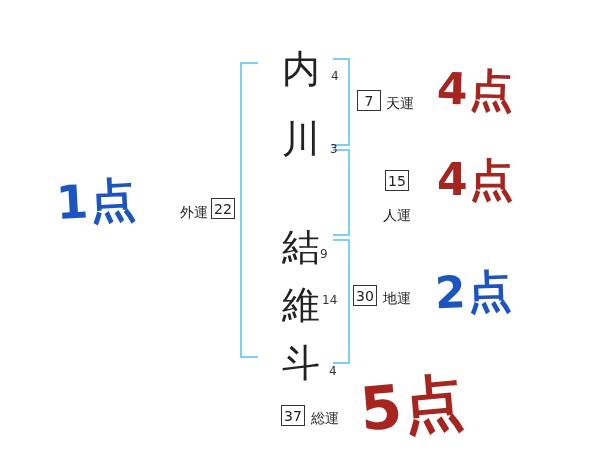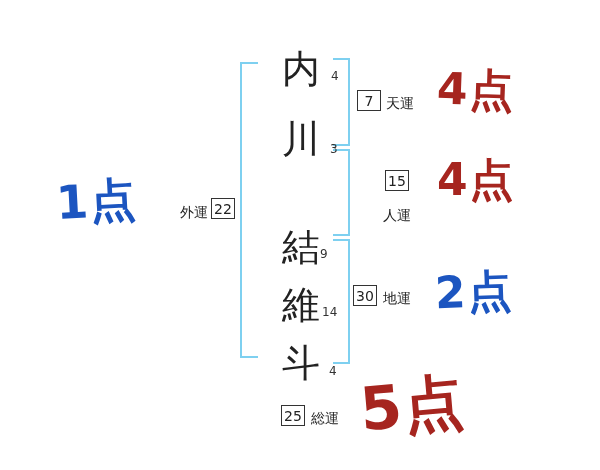--- a/index.html
+++ b/index.html
@@ -86,38 +86,38 @@
   <div class="kanji" style="left:282px; top:50px;">内</div>
   <div class="strokes" style="left:331px; top:70px;">4</div>
 
   <div class="kanji" style="left:282px; top:120px;">川</div>
   <div class="strokes" style="left:330px; top:143px;">3</div>
 
   <div class="kanji" style="left:282px; top:228px;">結</div>
   <div class="strokes" style="left:320px; top:248px;">9</div>
 
   <div class="kanji" style="left:282px; top:286px;">維</div>
-  <div class="strokes" style="left:322px; top:306px;">14</div>
+  <div class="strokes" style="left:322px; top:294px;">14</div>
 
   <div class="kanji" style="left:282px; top:344px;">斗</div>
   <div class="strokes" style="left:329px; top:365px;">4</div>
 
   <div class="num-box" style="left:357px; top:90px;">7</div>
   <div class="fortune-label" style="left:386px; top:96px;">天運</div>
 
   <div class="num-box" style="left:353px; top:170px;margin-left:32px;">15</div>
   <div class="fortune-label" style="left:383px; top:176px;margin-top:32px;">人運</div>
 
   <div class="num-box" style="left:353px; top:285px;">30</div>
   <div class="fortune-label" style="left:383px; top:291px;">地運</div>
 
   <div class="fortune-label" style="left:180px; top:205px;">外運</div>
   <div class="num-box" style="left:211px; top:198px;">22</div>
 
-  <div class="num-box" style="left:281px; top:405px;">25</div>
+  <div class="num-box" style="left:281px; top:405px;">37</div>
   <div class="fortune-label" style="left:311px; top:411px;">総運</div>
 
   <div class="score score-blue" style="left:56px; top:178px; font-size:46px; transform:rotate(-3deg);">1点</div>
   <div class="score score-red" style="left:437px; top:68px; font-size:44px; transform:rotate(2deg);">4点</div>
   <div class="score score-red" style="left:437px; top:158px; font-size:44px;">4点</div>
   <div class="score score-blue" style="left:435px; top:270px; font-size:44px; transform:rotate(-2deg);">2点</div>
   <div class="score score-red" style="left:360px; top:375px; font-size:60px; transform:rotate(-5deg);">5点</div>
 
 </div>
 

